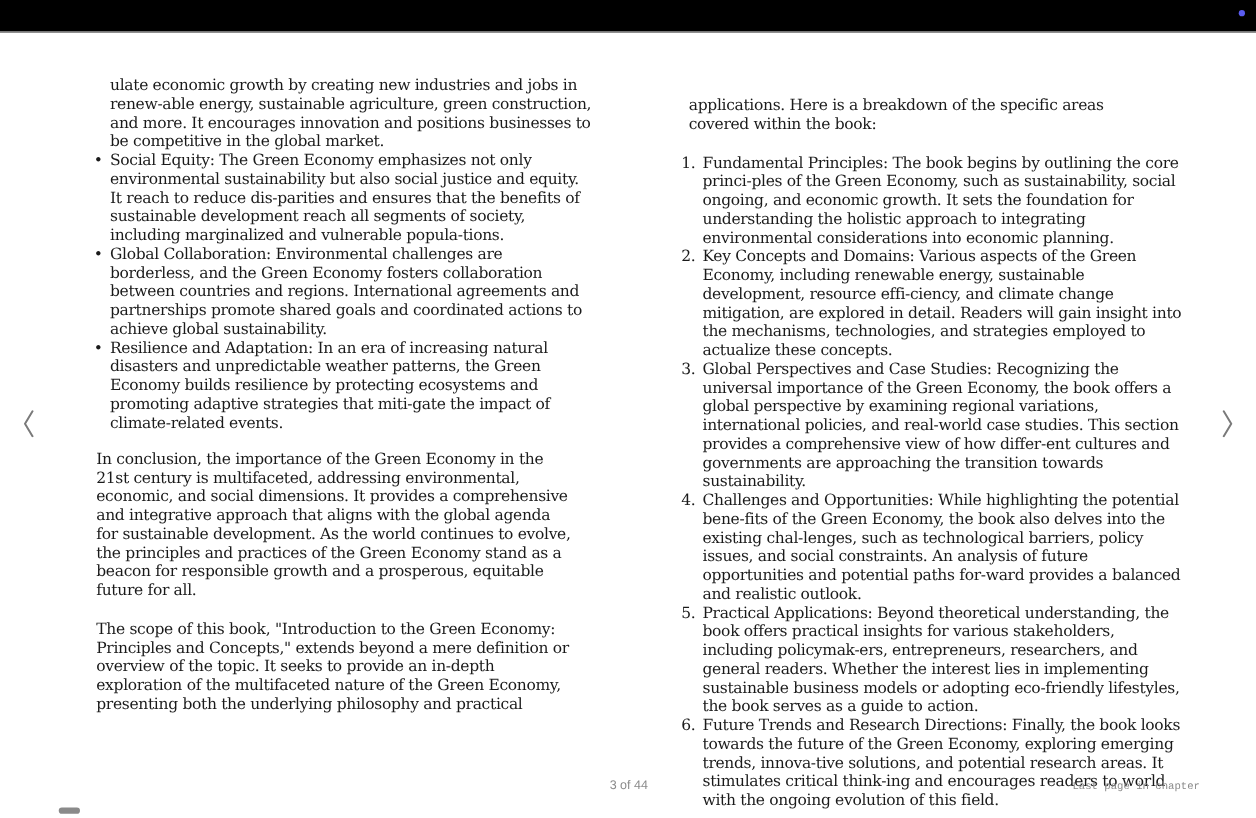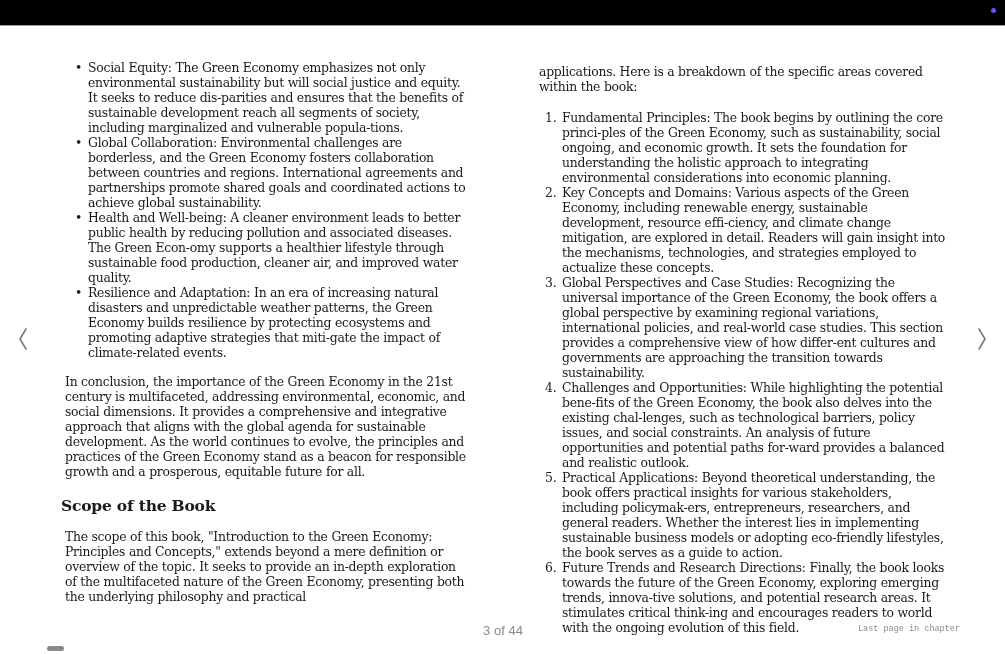--- a/index.html
+++ b/index.html
@@ -24,41 +24,41 @@
       letter-spacing: -0.25px;
     }
     .page.left { left: 61px; width: 412px; }
     .page.right { left: 535px; width: 412px; }
     ul.bullets { margin: 0; padding-left: 27px; list-style: none; }
     ul.bullets li { position: relative; }
     ul.bullets li::before {
       content: "\2022"; position: absolute; left: -13px; top: 0;
     }
     ul.bullets li.cont::before { content: ""; }
-    p { margin: 4px; }
+    p { margin: 16px; }
     .para { margin-top: 14px; }
     h2.section {
       font-size: 15.5px; font-weight: bold; margin: 18px 0 0 0; line-height: 18px;
       letter-spacing: -0.2px;
     }
     .section-body { margin-top: 14px; }
     ol.numbered { margin: 16px 0 0 0; padding-left: 27px; list-style: none; }
     ol.numbered li { position: relative; }
     ol.numbered li .num { position: absolute; left: -17px; top: 0; }
     .nav-arrow {
       position: absolute; top: 324px; width: 20px; height: 30px;
       display: flex; align-items: center; justify-content: center;
       cursor: pointer;
     }
     .nav-arrow.prev { left: 13px; }
     .nav-arrow.next { left: 972px; }
     .footer-page {
       position: absolute; top: 623px; left: 470px; width: 66px; text-align: center;
       font-family: "Liberation Sans", "DejaVu Sans", sans-serif;
-      font-size: 13px; color: #8a8a8a;
+      font-size: 10px; color: #8a8a8a;
     }
     .footer-chapter {
       position: absolute; top: 624px; left: 850px; width: 110px;
       font-family: Liberation Mono, monospace;
       font-size: 8.5px; color: #8a8a8a; text-align: right;
     }
     .scroll-handle {
       position: absolute; left: 47px; top: 646px; width: 17px; height: 5px;
       border-radius: 3px; background: #8a8a8a; cursor: pointer;
     }
@@ -77,27 +77,26 @@
 </div>
 
 <div class="nav-arrow next">
   <svg width="10" height="22" viewBox="0 0 10 22">
     <polyline points="2,1 8,11 2,21" fill="none" stroke="#7a7a7a" stroke-width="1.6" stroke-linecap="round" stroke-linejoin="round"></polyline>
   </svg>
 </div>
 
 <div class="page left">
   <ul class="bullets">
-    <li>Social Equity: The Green Economy emphasizes not only environmental sustainability but will social justice and equity. It seeks to reduce dis-parities and ensures that the benefits of sustainable development reach all segments of society, including marginalized and vulnerable popula-tions.</li>
+    <li class="cont">ulate economic growth by creating new industries and jobs in renew-able energy, sustainable agriculture, green construction, and more. It encourages innovation and positions businesses to be competitive in the global market.</li>
+    <li>Social Equity: The Green Economy emphasizes not only environmental sustainability but also social justice and equity. It reach to reduce dis-parities and ensures that the benefits of sustainable development reach all segments of society, including marginalized and vulnerable popula-tions.</li>
     <li>Global Collaboration: Environmental challenges are borderless, and the Green Economy fosters collaboration between countries and regions. International agreements and partnerships promote shared goals and coordinated actions to achieve global sustainability.</li>
-    <li>Health and Well-being: A cleaner environment leads to better public health by reducing pollution and associated diseases. The Green Econ-omy supports a healthier lifestyle through sustainable food production, cleaner air, and improved water quality.</li>
     <li>Resilience and Adaptation: In an era of increasing natural disasters and unpredictable weather patterns, the Green Economy builds resilience by protecting ecosystems and promoting adaptive strategies that miti-gate the impact of climate-related events.</li>
   </ul>
   <p class="para">In conclusion, the importance of the Green Economy in the 21st century is multifaceted, addressing environmental, economic, and social dimensions. It provides a comprehensive and integrative approach that aligns with the global agenda for sustainable development. As the world continues to evolve, the principles and practices of the Green Economy stand as a beacon for responsible growth and a prosperous, equitable future for all.</p>
-  <h2 class="section">Scope of the Book</h2>
   <p class="section-body">The scope of this book, "Introduction to the Green Economy: Principles and Concepts," extends beyond a mere definition or overview of the topic. It seeks to provide an in-depth exploration of the multifaceted nature of the Green Economy, presenting both the underlying philosophy and practical</p>
 </div>
 
 <div class="page right">
   <p>applications. Here is a breakdown of the specific areas covered within the book:</p>
   <ol class="numbered">
     <li><span class="num">1.</span><span>Fundamental Principles: The book begins by outlining the core princi-ples of the Green Economy, such as sustainability, social ongoing, and economic growth. It sets the foundation for understanding the holistic approach to integrating environmental considerations into economic planning.</span></li>
     <li><span class="num">2.</span><span>Key Concepts and Domains: Various aspects of the Green Economy, including renewable energy, sustainable development, resource effi-ciency, and climate change mitigation, are explored in detail. Readers will gain insight into the mechanisms, technologies, and strategies employed to actualize these concepts.</span></li>
     <li><span class="num">3.</span><span>Global Perspectives and Case Studies: Recognizing the universal importance of the Green Economy, the book offers a global perspective by examining regional variations, international policies, and real-world case studies. This section provides a comprehensive view of how differ-ent cultures and governments are approaching the transition towards sustainability.</span></li>
     <li><span class="num">4.</span><span>Challenges and Opportunities: While highlighting the potential bene-fits of the Green Economy, the book also delves into the existing chal-lenges, such as technological barriers, policy issues, and social constraints. An analysis of future opportunities and potential paths for-ward provides a balanced and realistic outlook.</span></li>

